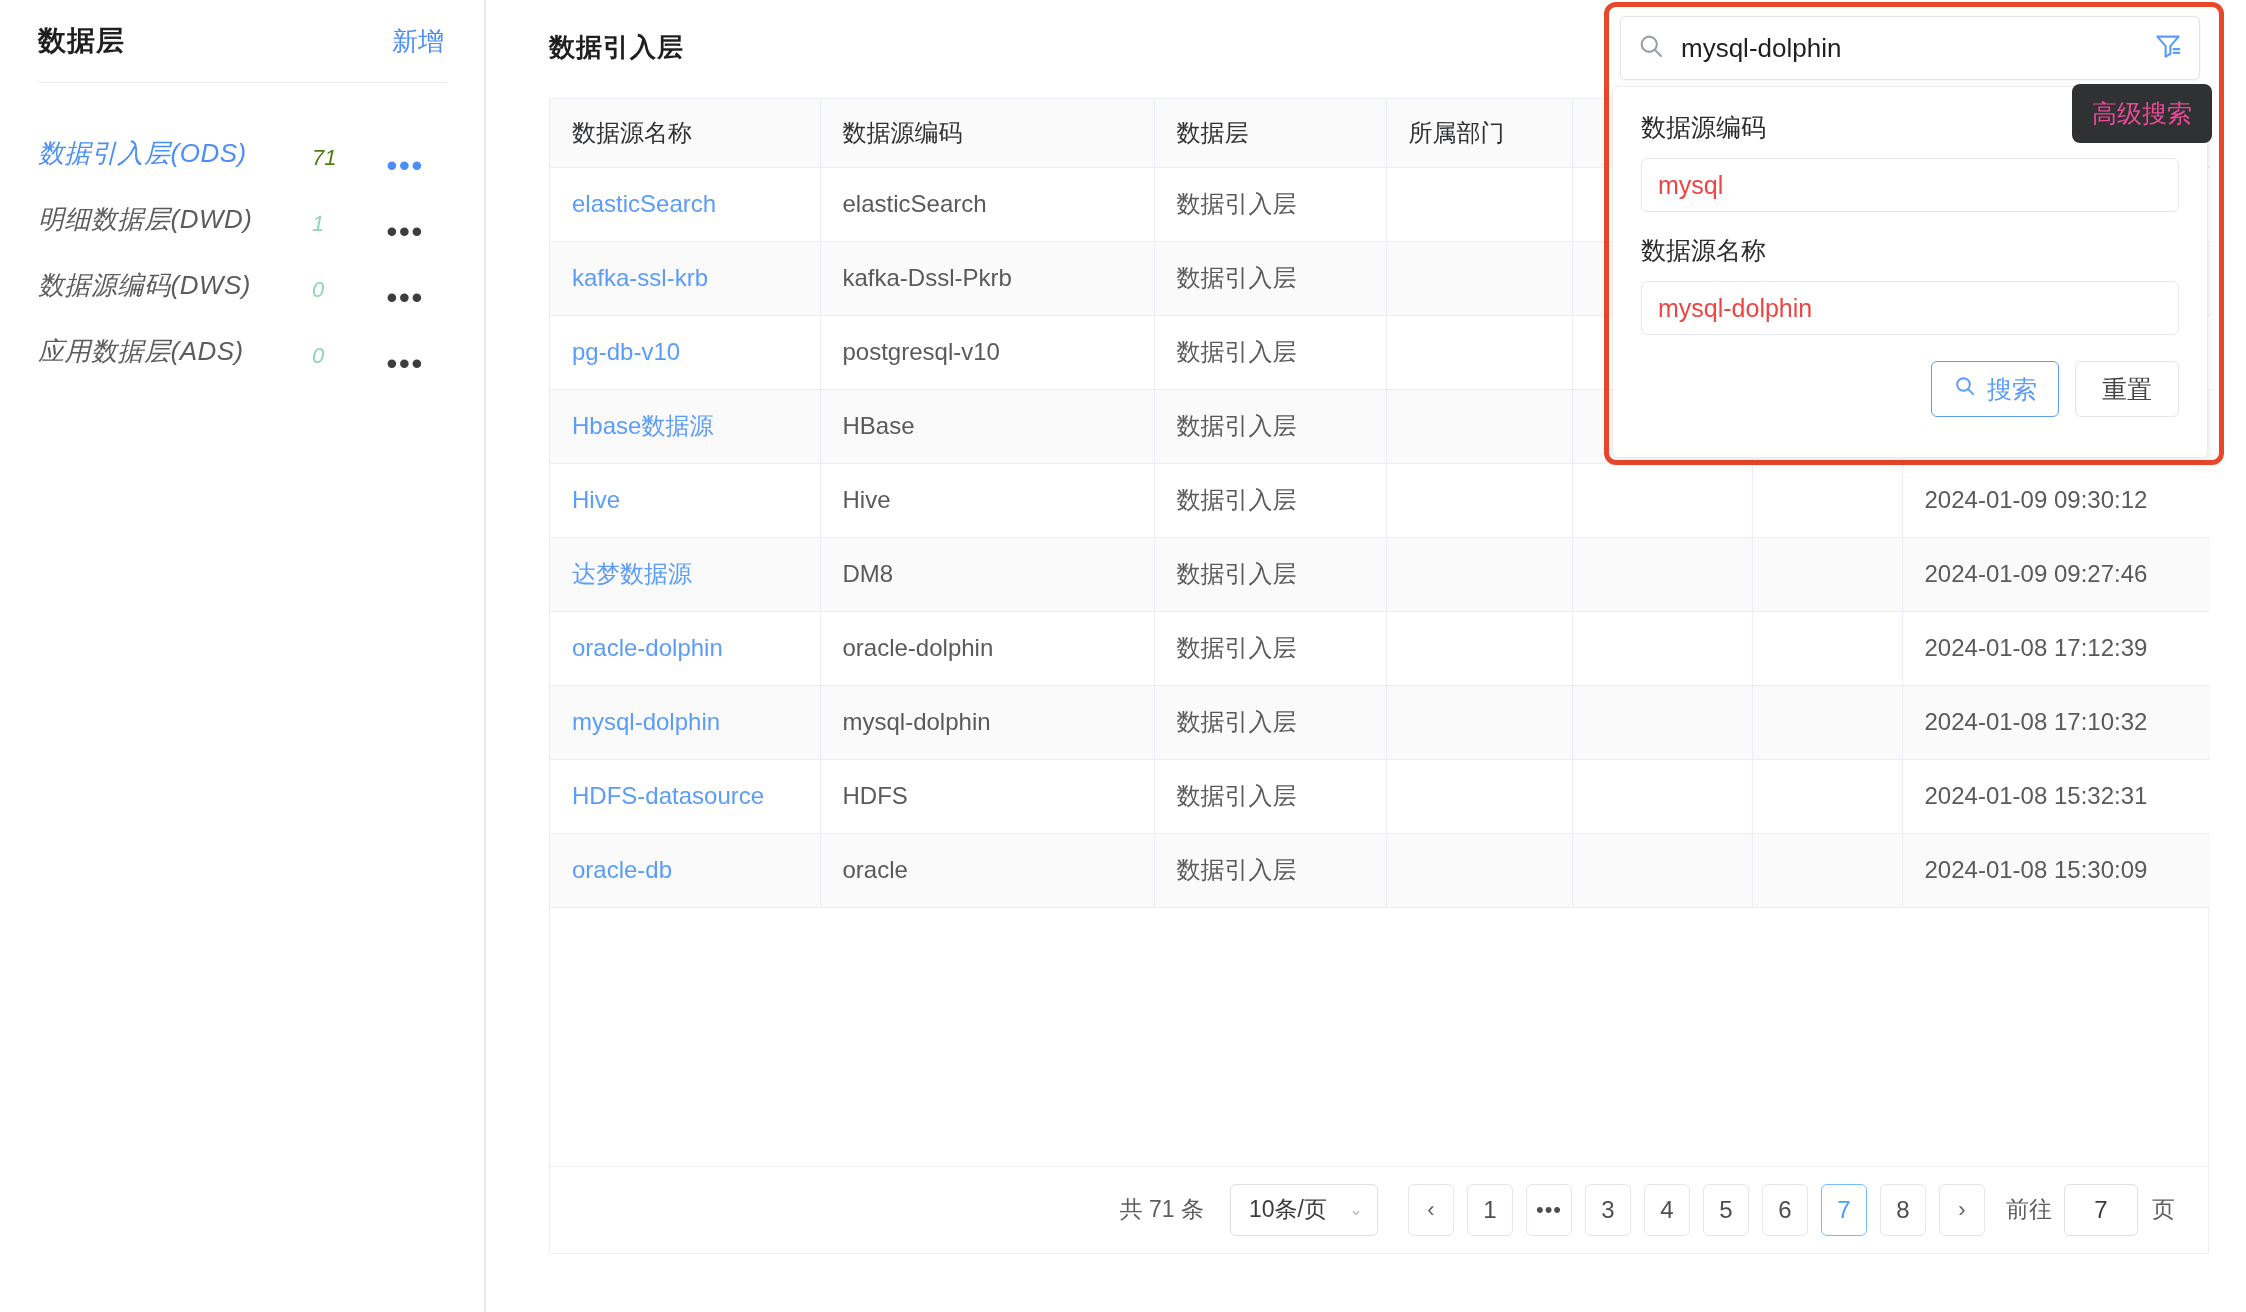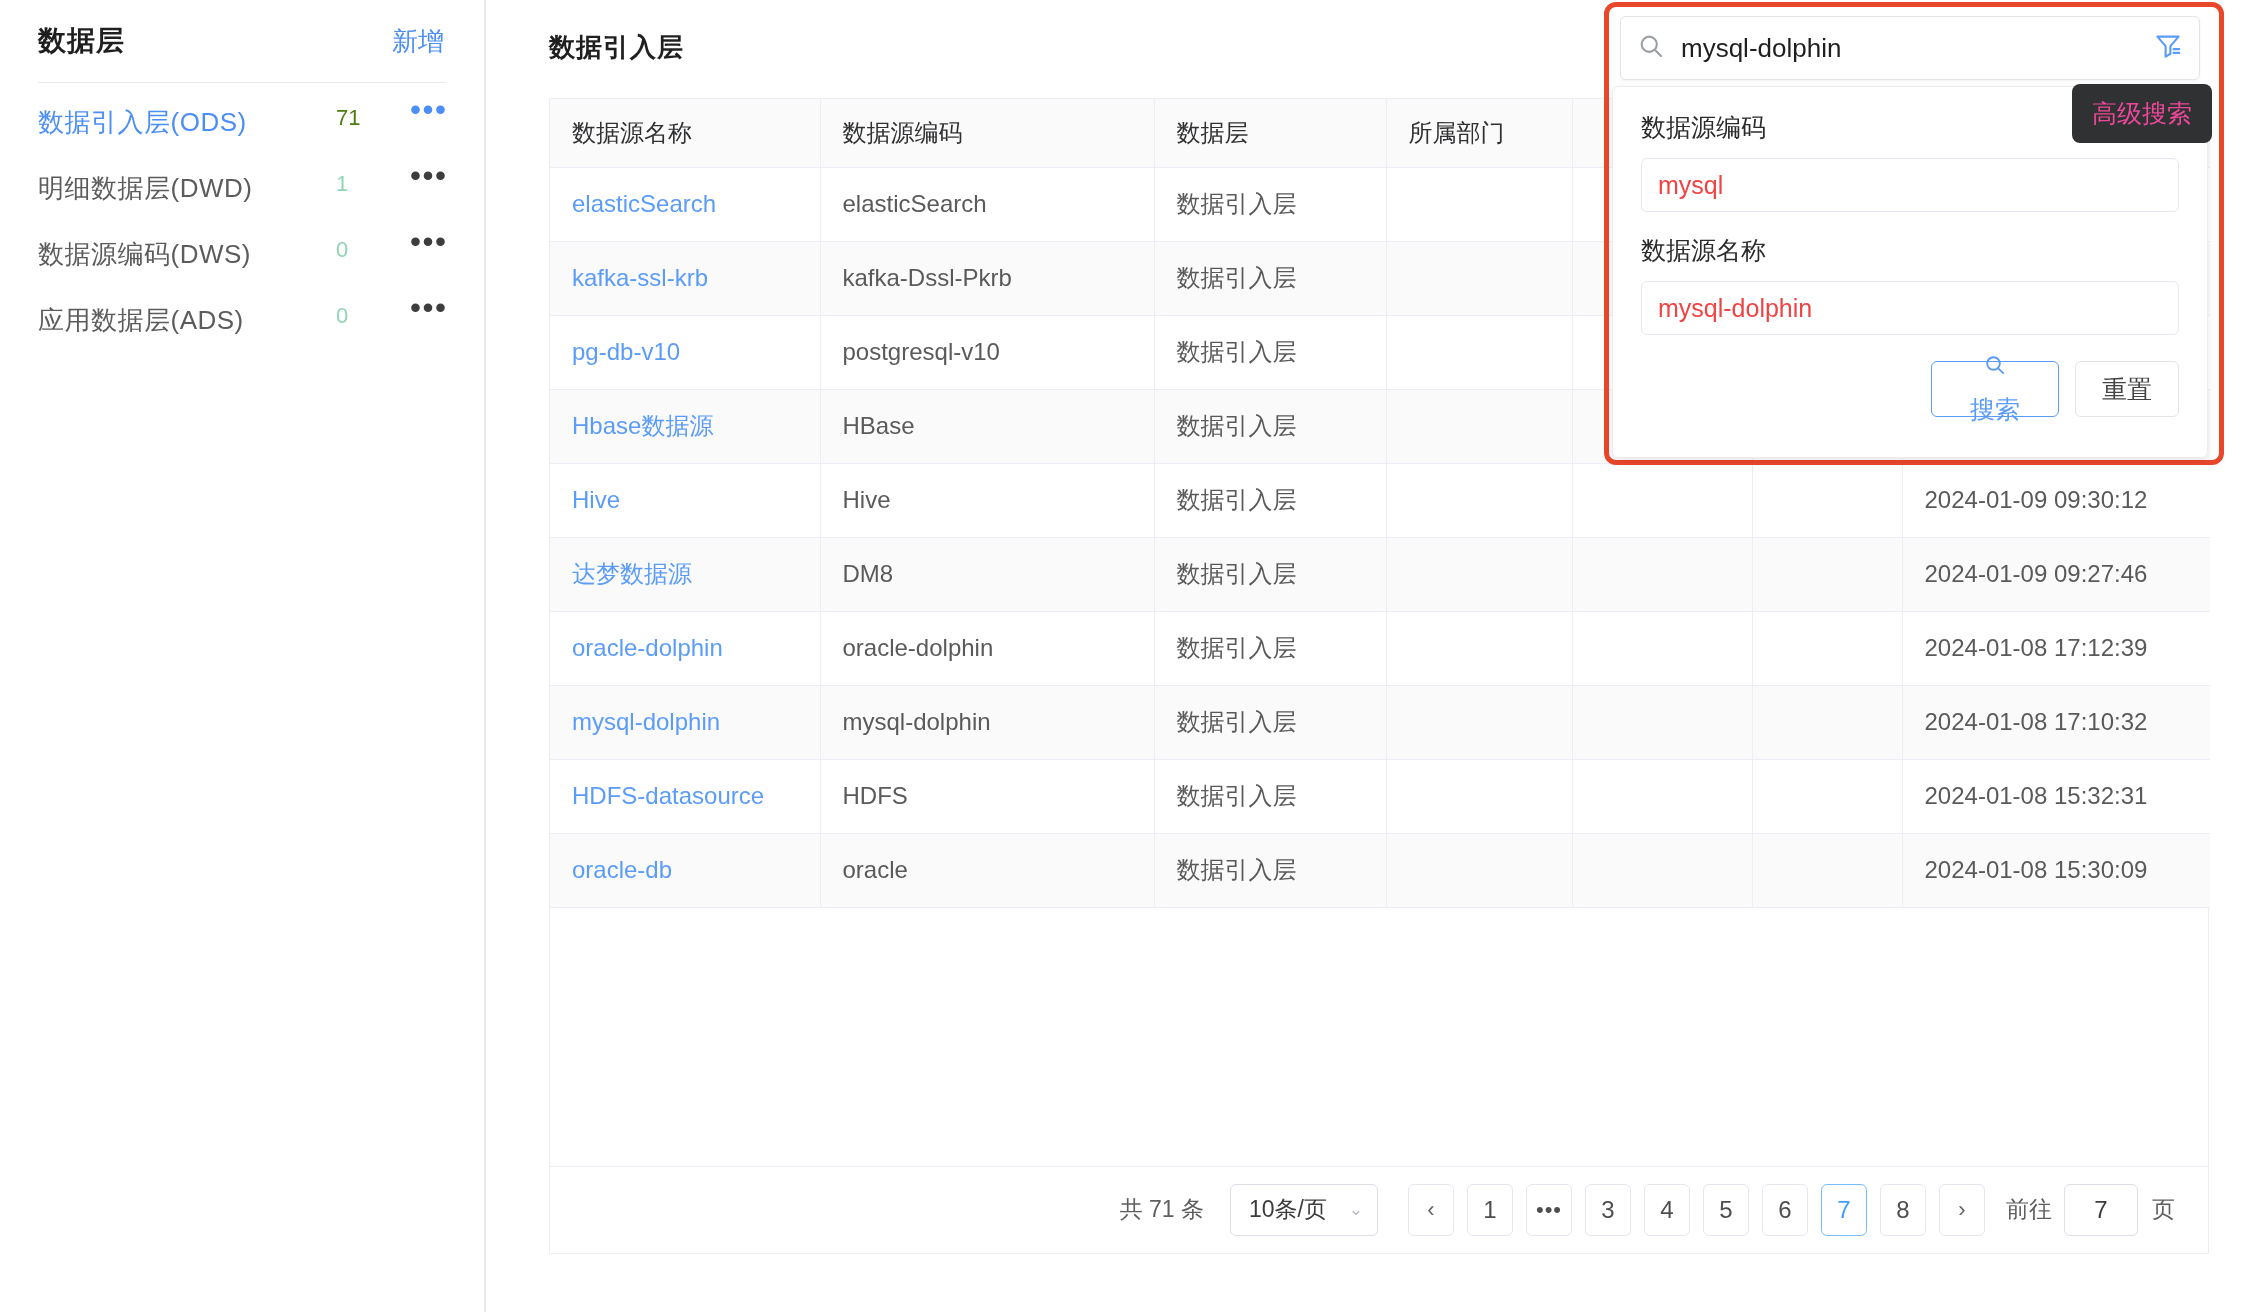--- a/index.html
+++ b/index.html
@@ -45,24 +45,25 @@
     cursor: pointer;
   }
   #sidebar-sep {
     height: 1px;
     background: #e9e9e9;
     margin: 0 38px;
   }
   #sidebar-list { padding-top: 22px; }
   .side-item {
     display: flex;
-    align-items: flex-start;
+    align-items: flex-end;
     height: 66px;
-    padding: 0 32px 0 38px;
-    cursor: pointer;
+    padding: 0 56px 0 38px;
+    cursor: pointer;
+    font-style: italic;
   }
   .side-label {
     flex: 1;
     font-size: 26px;
     color: #5c5c5c;
     letter-spacing: .5px;
   }
   .side-item.active .side-label { color: #4b8ef5; }
   .side-count {
     width: 70px;
@@ -317,21 +318,20 @@
     background: #fff;
     color: #5b9cf8;
     font-size: 25px;
     display: inline-flex;
     align-items: center;
     justify-content: center;
     gap: 10px;
     cursor: pointer;
     font-family: inherit;
     margin-right: 16px;
-    flex-direction: column;
   }
   #btn-reset {
     height: 56px;
     min-width: 104px;
     border: 1px solid #e3e5e9;
     border-radius: 6px;
     background: #fff;
     color: #444;
     font-size: 25px;
     display: inline-flex;

